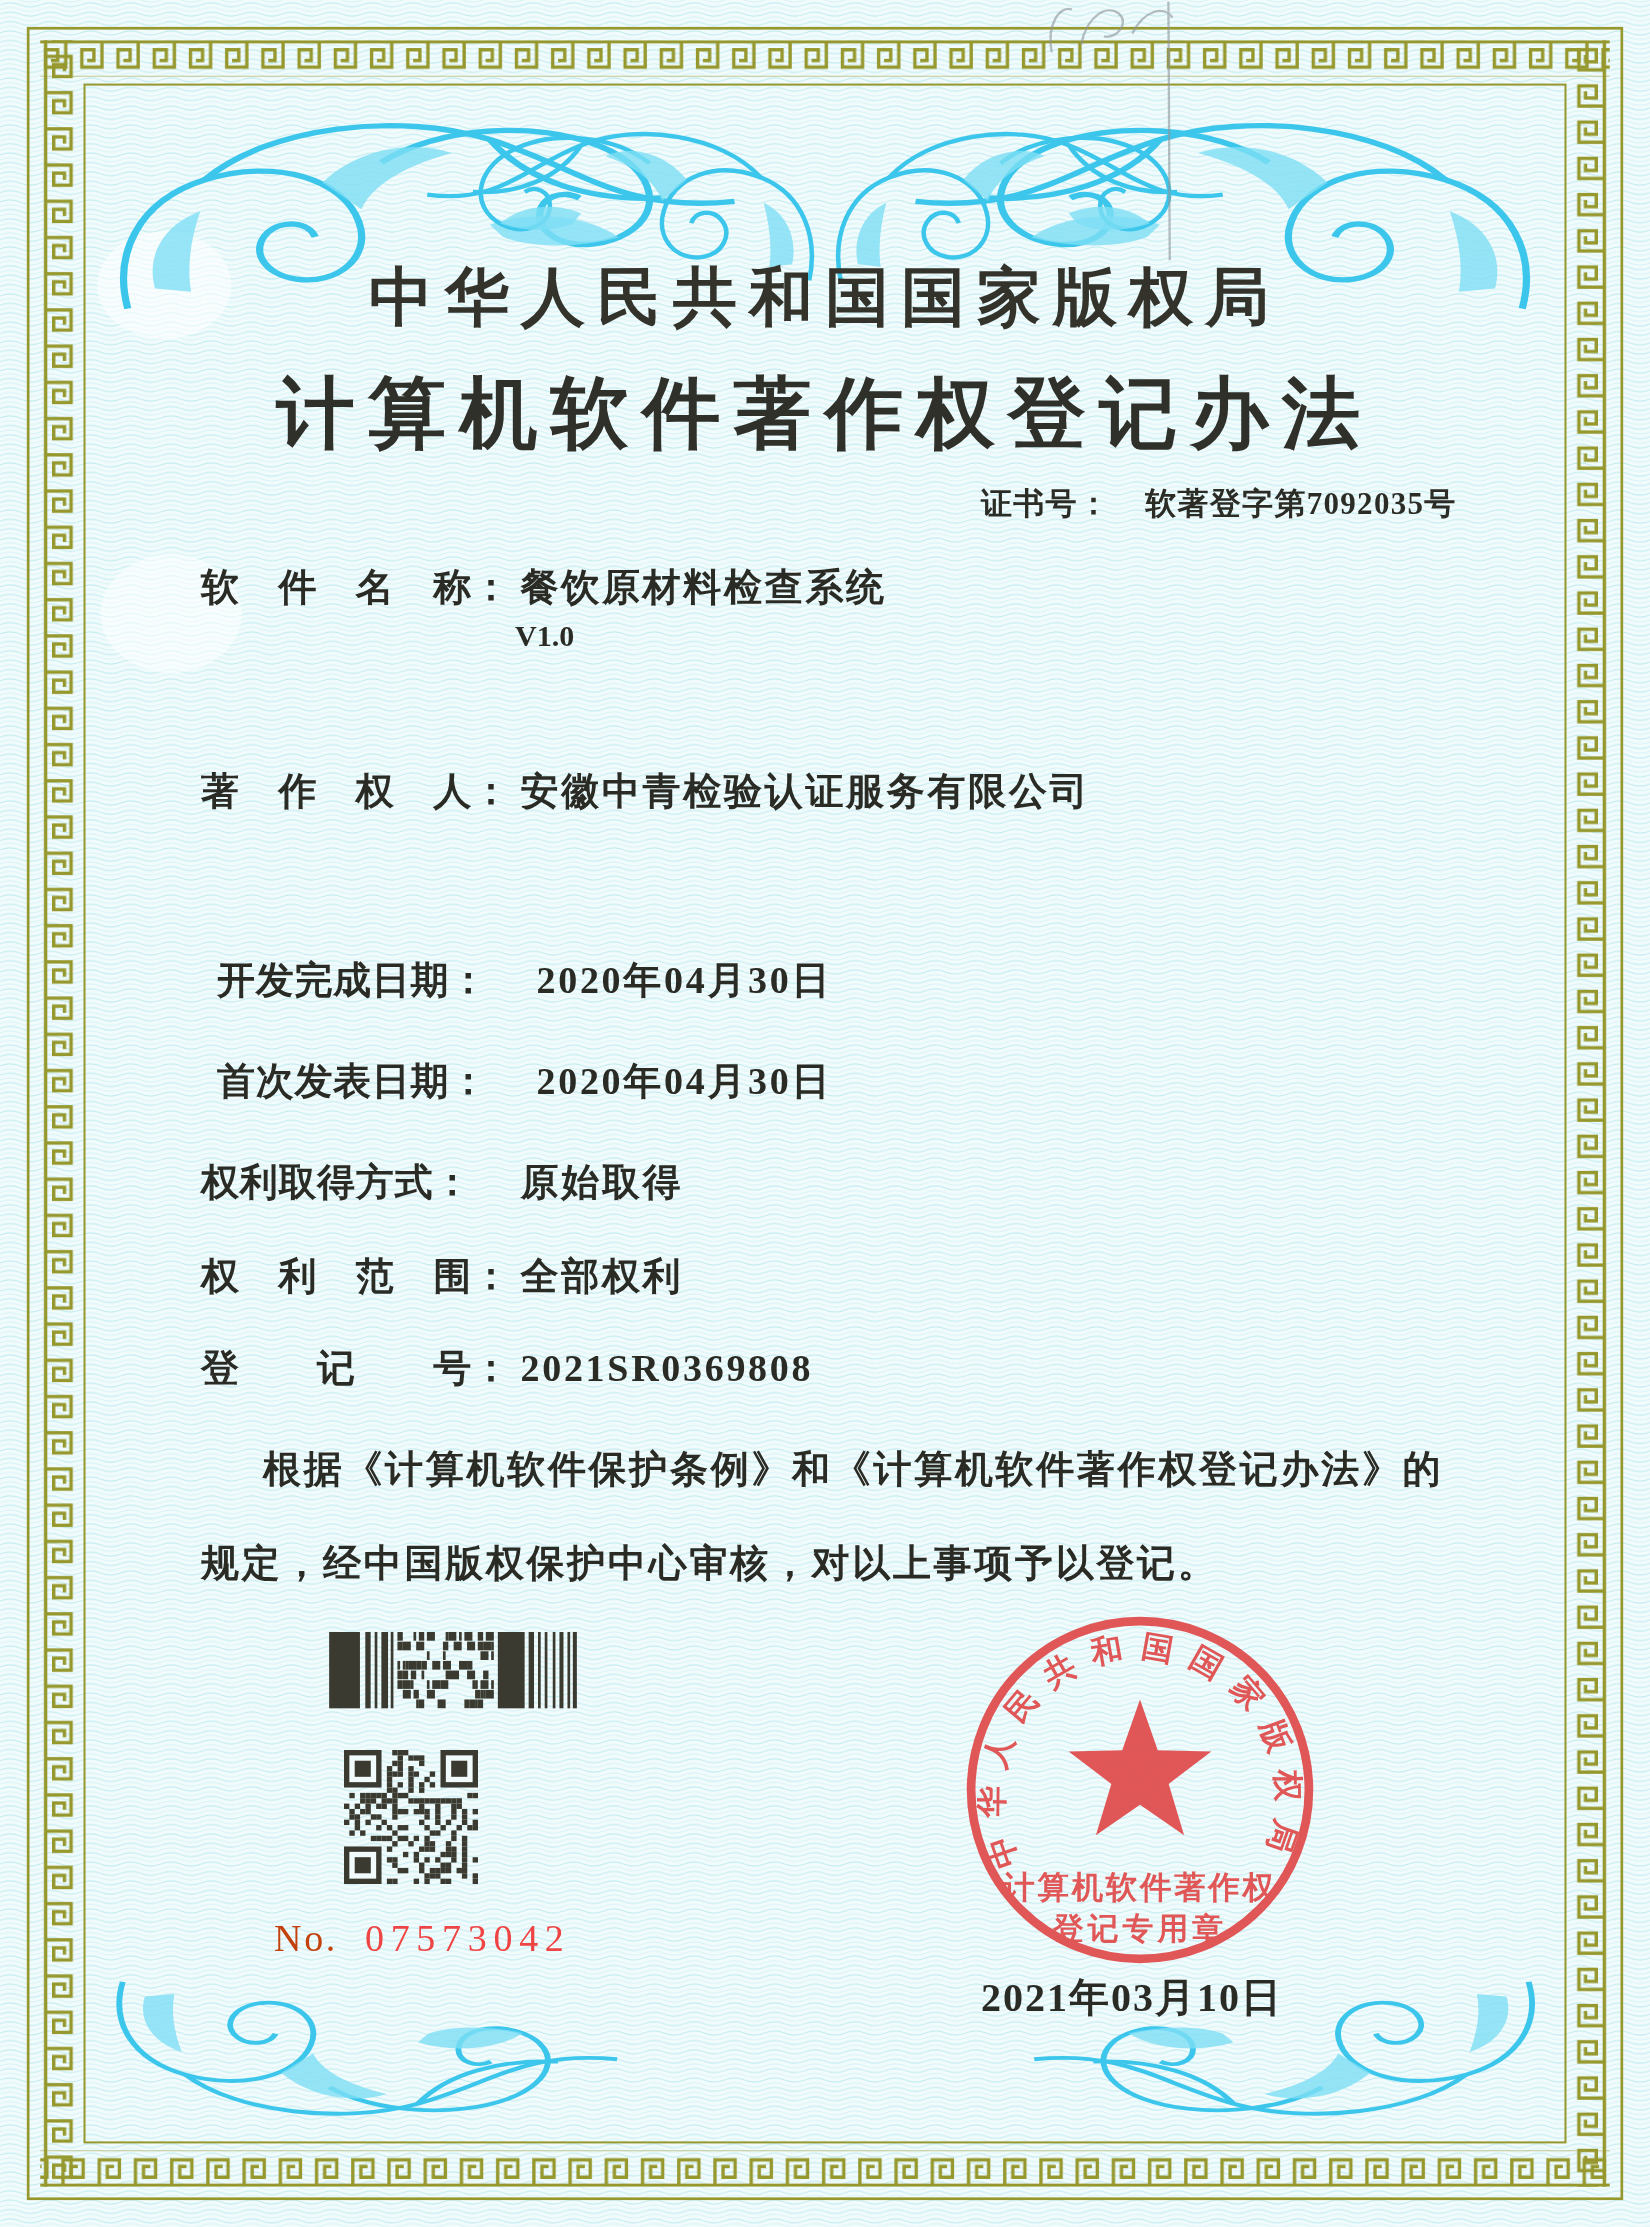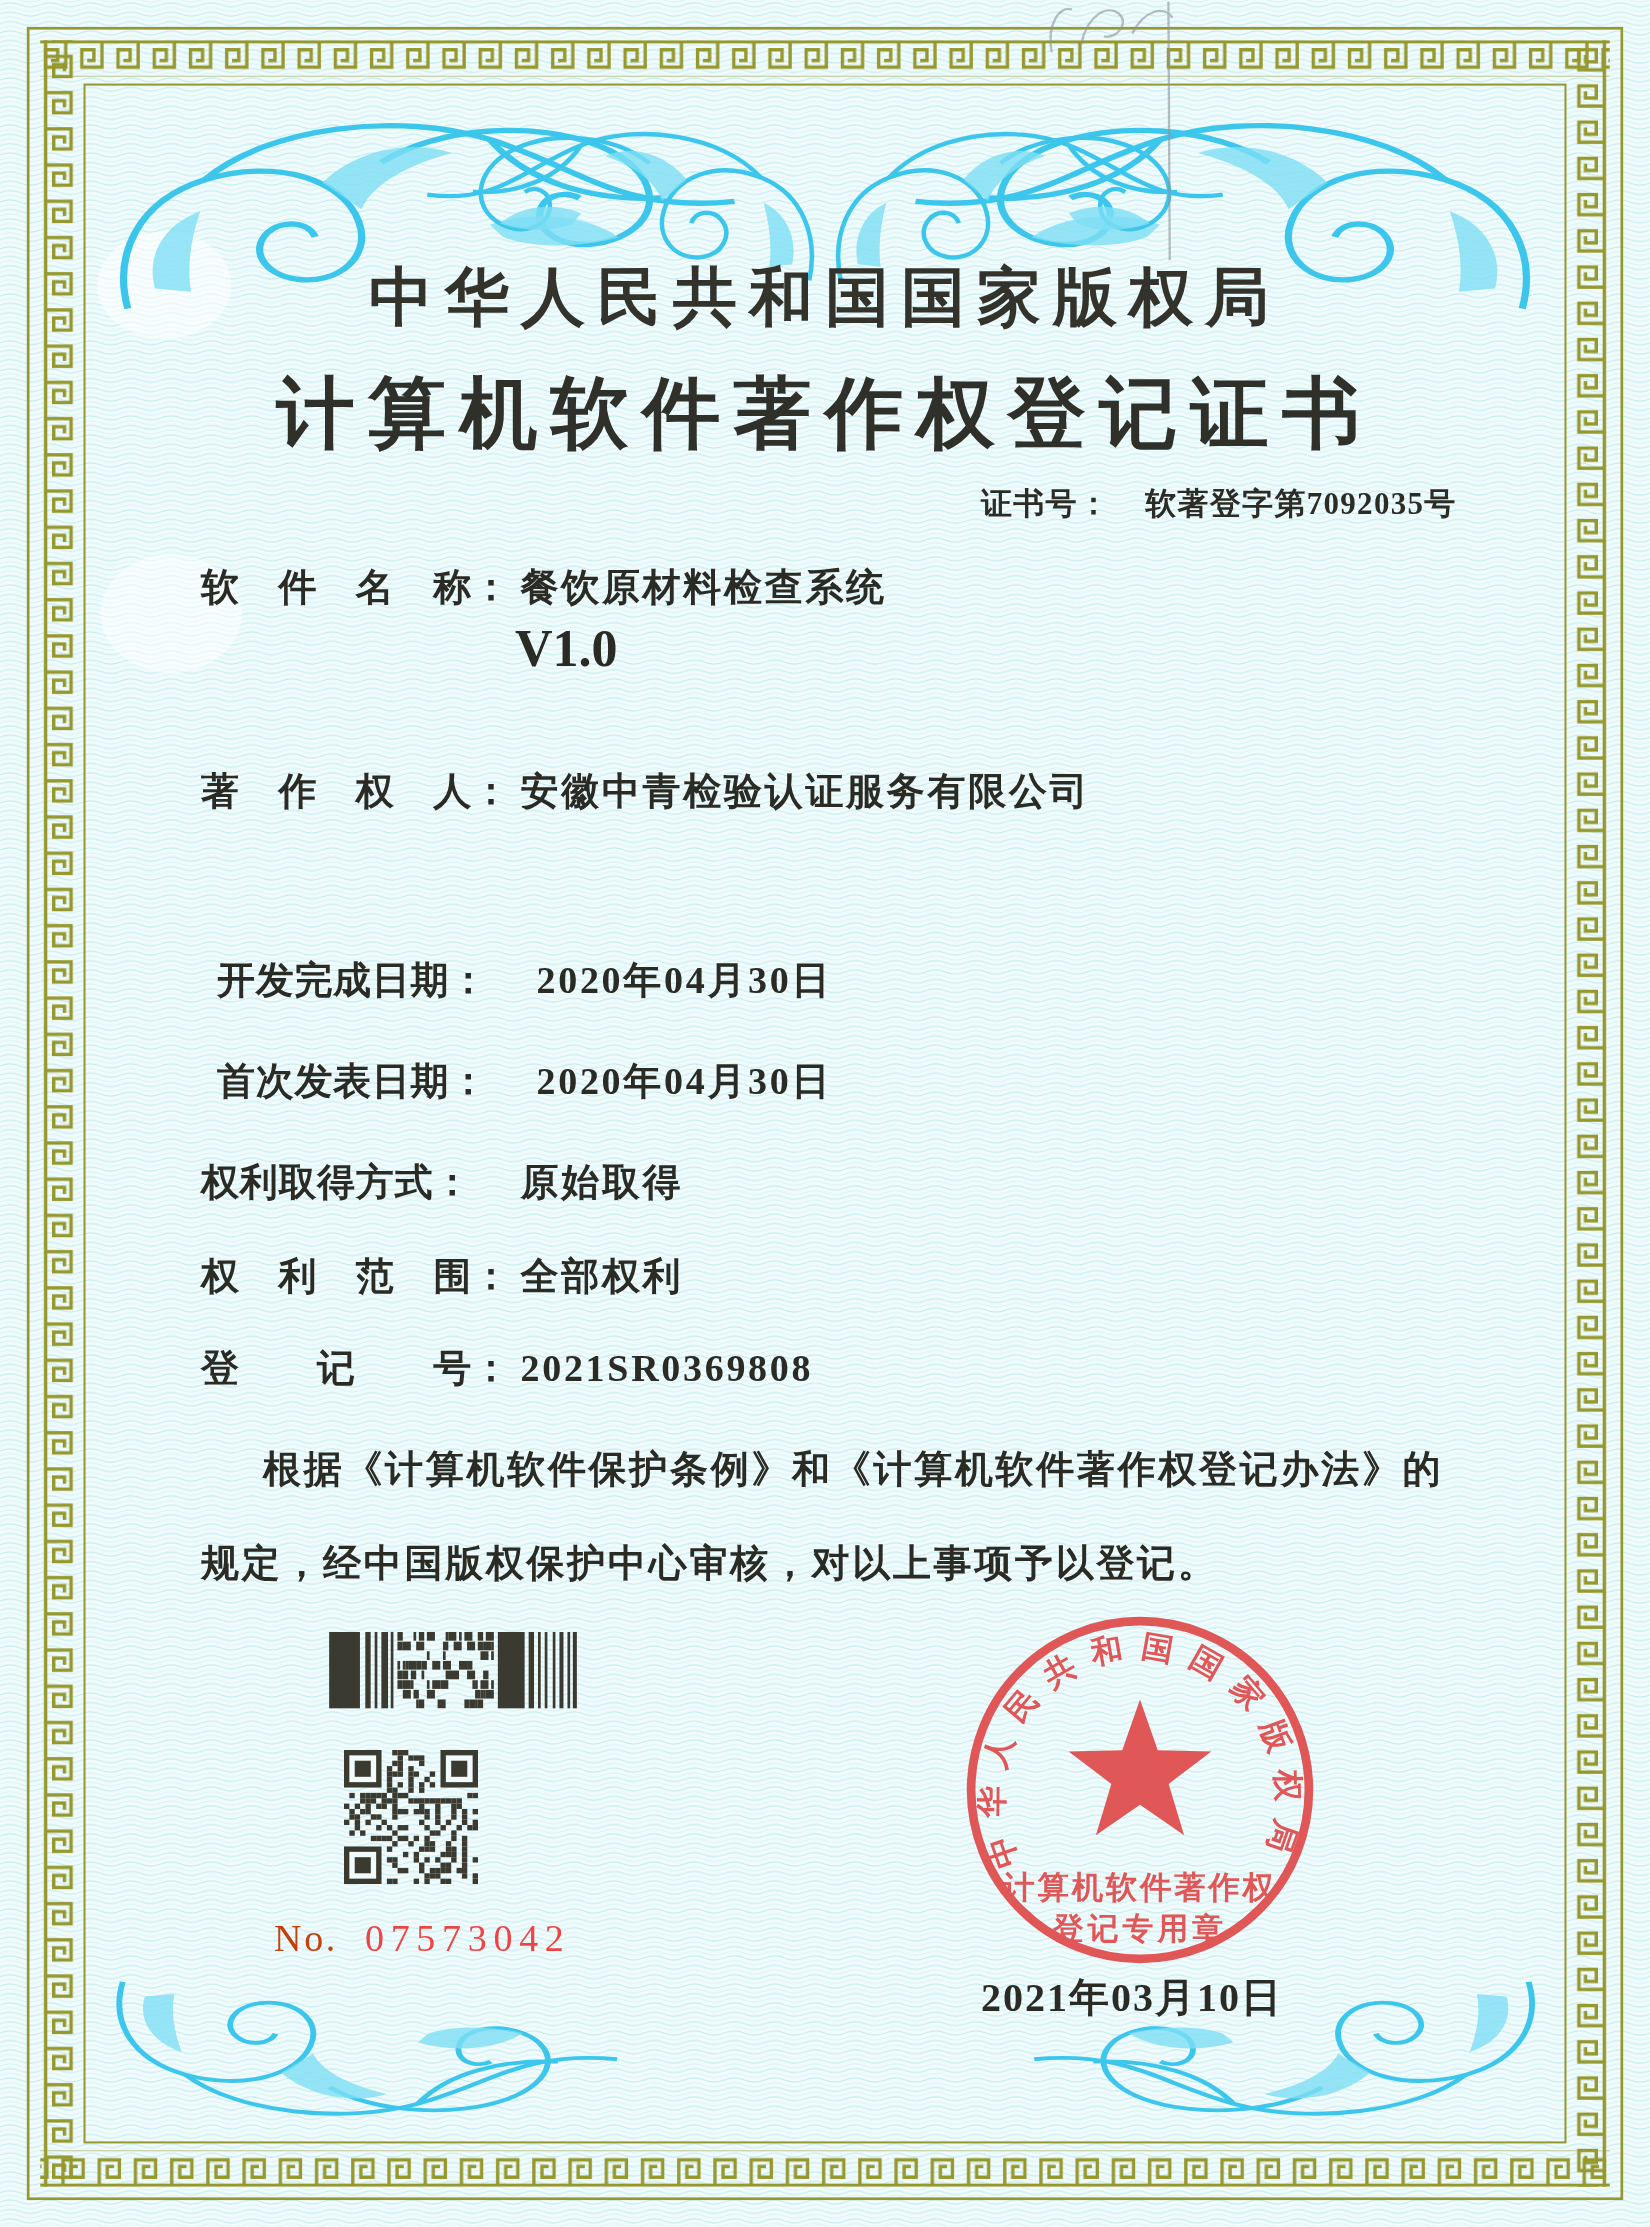--- a/index.html
+++ b/index.html
@@ -23,21 +23,21 @@
   }
   .cert-no{
     position:absolute; top:483px; left:981px;
     font-size:31px; font-weight:bold; color:#2c2c26; letter-spacing:1.3px; white-space:nowrap;
   }
   .cert-no .gap{display:inline-block;width:35px;}
   .field-row{position:absolute; left:201px; font-size:38px; font-weight:bold;
     color:#2b2b25; white-space:nowrap;}
   .field-row .label{display:inline-block; min-width:310px; letter-spacing:0.7px;}
   .field-row .value{letter-spacing:2.7px;}
-  .value-line2{position:absolute; left:515px; font-size:52px; font-weight:bold; color:#2b2b25;}
+  .value-line2{position:absolute; left:515px; font-size:30px; font-weight:bold; color:#2b2b25;}
   .statement-line{position:absolute; font-size:38px; font-weight:bold; color:#2b2b25;
     letter-spacing:2.7px; white-space:nowrap;}
   .serial{position:absolute; top:1916px; left:274px; font-size:38px; white-space:nowrap;}
   .serial .no-label{color:#c2410c; letter-spacing:2.7px;font-family:Liberation Serif, serif;}
   .serial .no-value{color:#ef4444; letter-spacing:6.7px; margin-left:17.4px;}
   .issue-date{position:absolute; top:1970px; left:981px; font-size:40px; font-weight:bold;
     color:#2b2b25; letter-spacing:2px; white-space:nowrap;}
   .barcode-wrap{position:absolute; left:329px; top:1632px;}
   .qr-wrap{position:absolute; left:344px; top:1750px;}
   .seal-wrap{position:absolute; left:949px; top:1599px; opacity:0.93;}
@@ -111,21 +111,21 @@
       <path d="M1568,78 C1560,36 1580,8 1598,14"></path>
       <path d="M1612,66 C1620,24 1650,6 1668,20 C1684,34 1666,58 1646,54"></path>
       <path d="M1688,50 C1706,14 1736,8 1748,26"></path>
       <path d="M1742,2 L1744,388"></path>
     </g>
   </svg>
 
   <div class="content">
 
     <div class="title">中华人民共和国国家版权局</div>
-    <div class="subtitle">计算机软件著作权登记证书</div>
+    <div class="subtitle">计算机软件著作权登记办法</div>
 
     <div class="cert-no">
       <span>证书号：</span><span class="gap"></span><span>软著登字第7092035号</span>
     </div>
 
     <div class="field-row" style="top:562px;">
       <span class="label">软　件　名　称：</span>
       <span class="value">餐饮原材料检查系统</span>
     </div>
     <div class="value-line2" style="top:619px;">V1.0</div>

